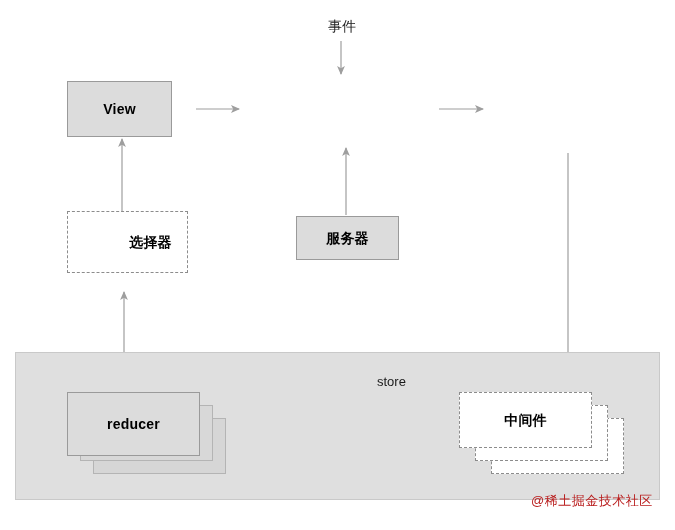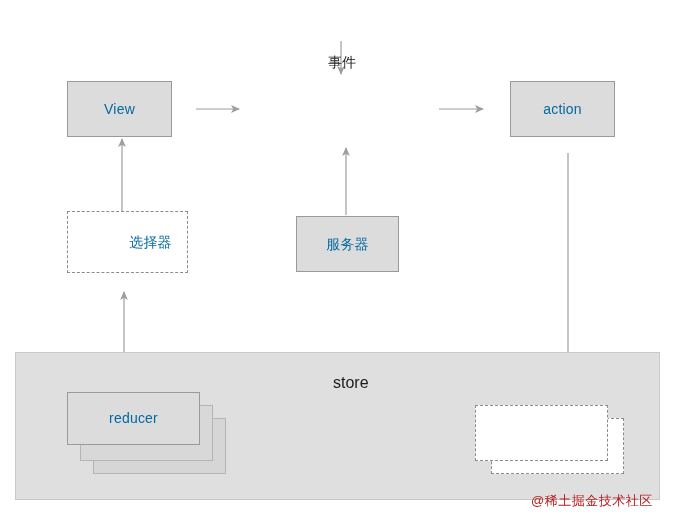--- a/index.html
+++ b/index.html
@@ -17,24 +17,25 @@
     background: #ffffff;
     overflow: hidden;
   }
   .node {
     position: absolute;
     box-sizing: border-box;
     display: flex;
     align-items: center;
     justify-content: center;
     text-align: center;
-    color: #0369a1;
+    color: #000000;
     font-size: 14px;
     line-height: 1.2;
     letter-spacing: .2px;
+    font-weight: bold;
   }
   
   .box-solid {
     background: #dcdcdc;
     border: 1px solid #9a9a9a;
   }
   
   .box-dashed {
     background: transparent;
     border: 1px dashed #8c8c8c;
@@ -46,31 +47,31 @@
   }
   
   .store-container {
     position: absolute;
     box-sizing: border-box;
     background: #dfdfdf;
     border: 1px solid #c9c9c9;
   }
   .store-label {
     position: absolute;
-    font-size: 16px;
+    font-size: 13px;
     color: #1a1a1a;
     white-space: nowrap;
+    margin-left: 44px;
   }
   .plain-label {
     position: absolute;
     font-size: 14px;
     color: #1a1a1a;
     white-space: nowrap;
     text-align: center;
-    margin-top: 36px;
   }
   .watermark {
     position: absolute;
     font-size: 13px;
     color: #b91c1c;
     white-space: nowrap;
     letter-spacing: .5px;
   }
   svg.edges {
     position: absolute;
@@ -131,40 +132,40 @@
     </g>
   </svg>
 
   <div class="plain-label" style="left:312px; top:18px; width:60px;">事件</div>
 
   <div class="node box-solid" style="left:67px; top:81px; width:105px; height:56px;">
     <span>View</span>
   </div>
 
 
-  <div class="node box-solid" style="left:510px; top:81px; width:105px; height:56px;">
-    <span>action</span>
-  </div>
 
   <div class="node box-dashed" style="left:67px; top:211px; width:121px; height:62px;padding-left:46px;">
     <span>选择器</span>
   </div>
 
-  <div class="node box-solid" style="left:296px; top:216px; width:103px; height:56px;">
+  <div class="node box-solid" style="left:296px; top:216px; width:103px; height:44px;">
     <span>服务器</span>
   </div>
 
   <div class="store-container" style="left:15px; top:352px; width:645px; height:148px;"></div>
 
   <div class="store-label" style="left:333px; top:374px;">store</div>
 
   <div class="stack-shadow box-solid" style="left:93px; top:418px; width:133px; height:56px; background:#d6d6d6; border-color:#b4b4b4;"></div>
   <div class="stack-shadow box-solid" style="left:80px; top:405px; width:133px; height:56px; background:#d8d8d8; border-color:#b4b4b4;"></div>
-  <div class="node box-solid" style="left:67px; top:392px; width:133px; height:53px;">
+  <div class="node box-solid" style="left:67px; top:392px; width:133px; height:64px;">
     <span>reducer</span>
   </div>
 
   <div class="stack-shadow box-dashed-white" style="left:491px; top:418px; width:133px; height:56px;"></div>
   <div class="stack-shadow box-dashed-white" style="left:475px; top:405px; width:133px; height:56px;"></div>
+  <div class="node box-dashed-white" style="left:459px; top:392px; width:133px; height:56px;">
+    <span>中间件</span>
+  </div>
 
   <div class="watermark" style="left:531px; top:492px;">@稀土掘金技术社区</div>
 
 </div>
 
 </body></html>

